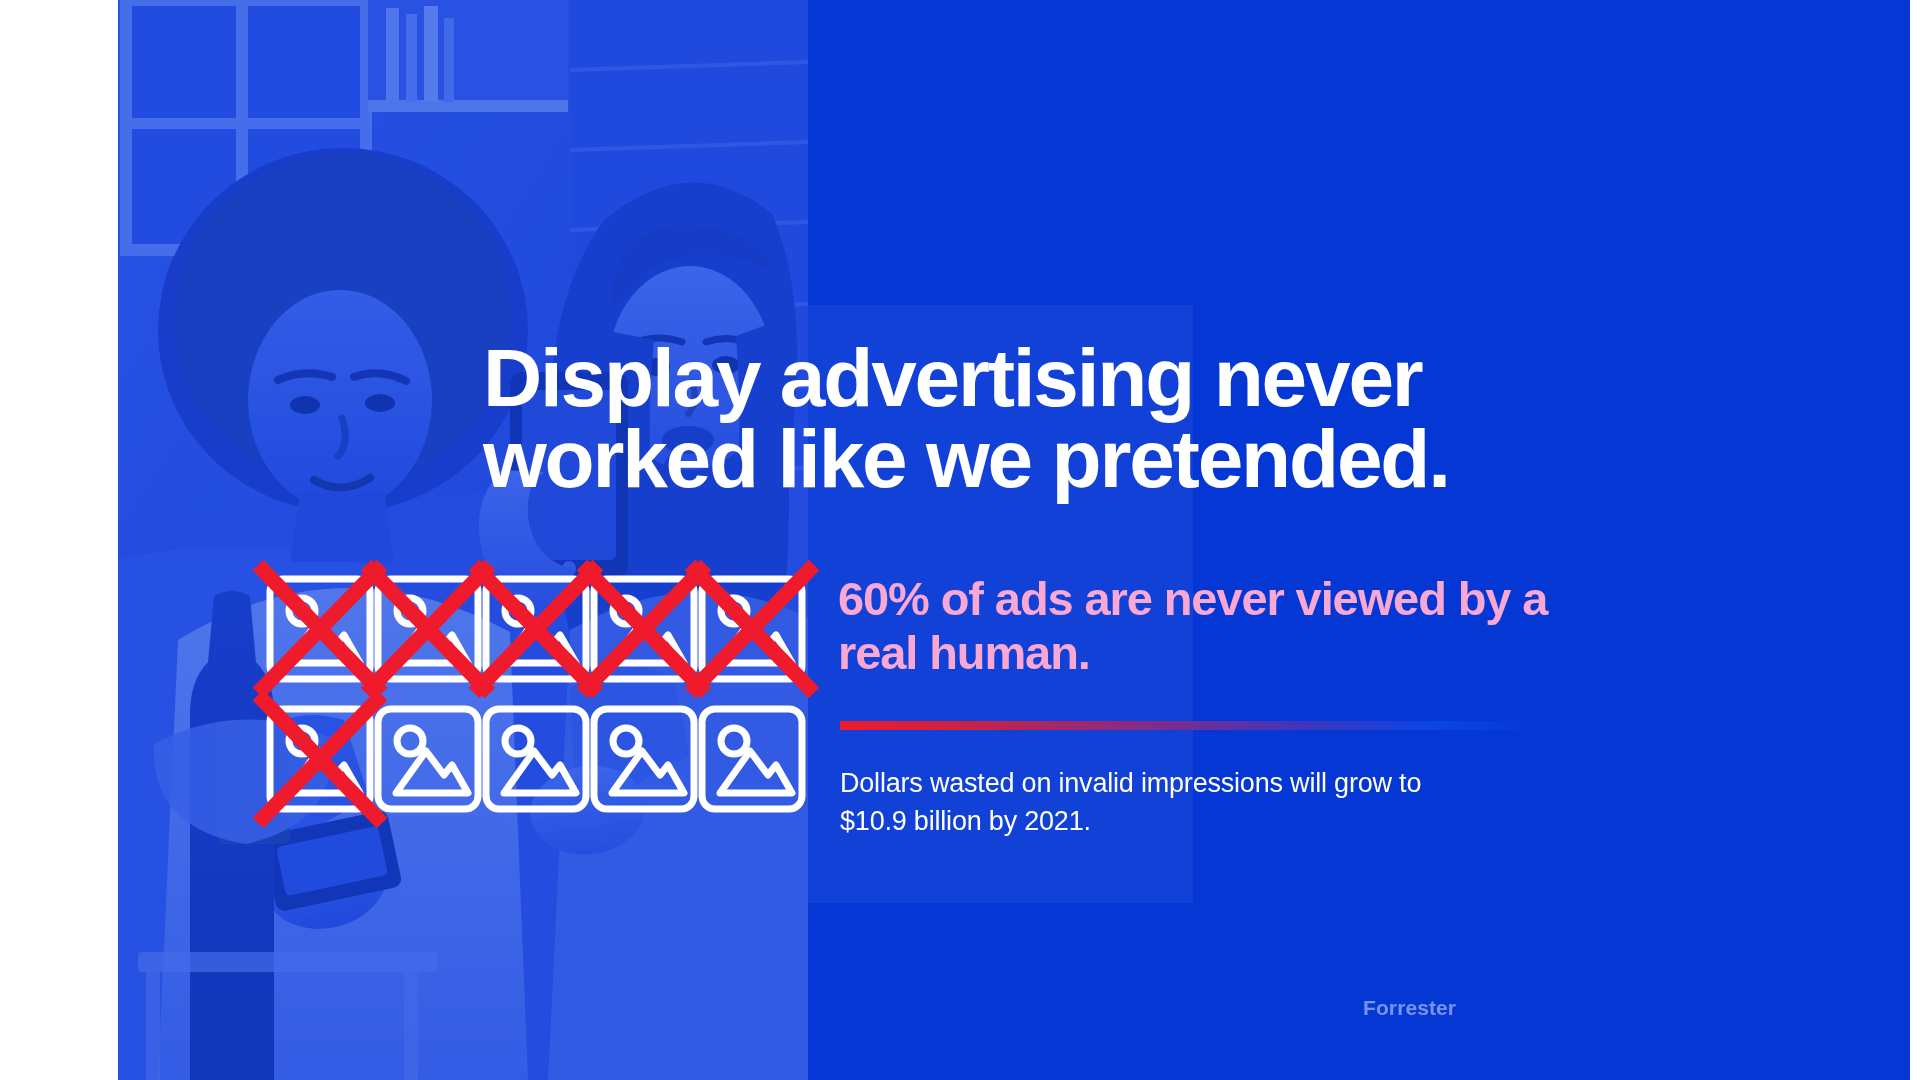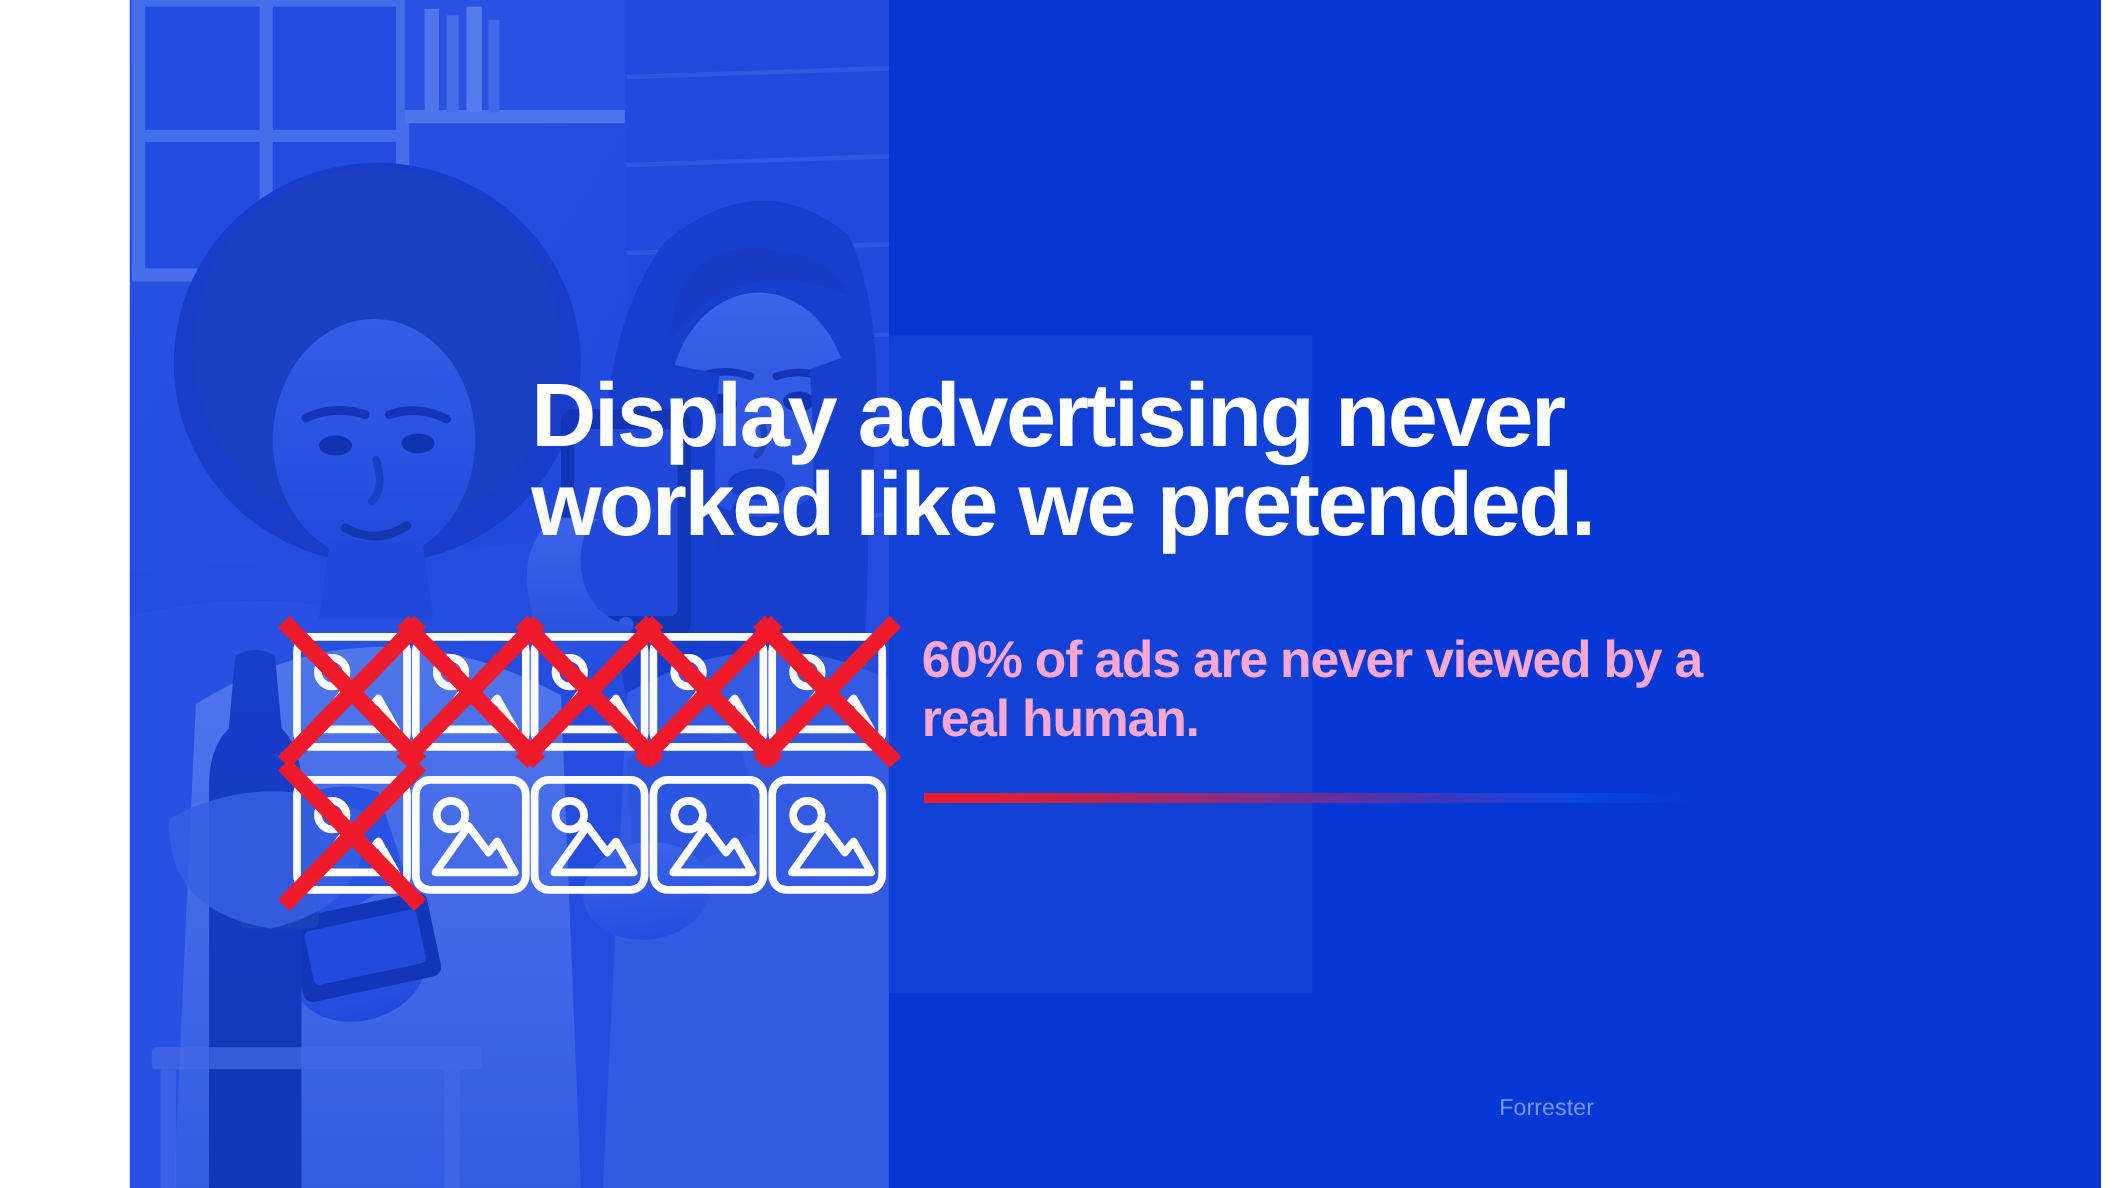--- a/index.html
+++ b/index.html
@@ -129,21 +129,21 @@
 
   .source {
     position: absolute;
     left: 880px;
     top: 996px;
     width: 300px;
     margin: 0;
     text-align: left;
     color: rgba(255,255,255,0.46);
     font-size: 21px;
-    font-weight: 400;
+    font-weight: 700;
     letter-spacing: 0.1px;
   }
 </style>
 </head>
 <body>
 
 <div class="slide">
   <div class="canvas">
 
     <div class="photo">
@@ -326,18 +326,19 @@
     </div>
 
     <div class="copy">
 
       <h1 class="headline">Display advertising never worked like we pretended.</h1>
 
       <h2 class="subhead">60% of ads are never viewed by a real human.</h2>
 
       <div class="rule"></div>
 
+      <p class="body-copy">Dollars wasted on invalid impressions will grow to $10.9 billion by 2021.</p>
 
       <p class="source">Forrester</p>
     </div>
 
   </div>
 </div>
 
 </body></html>

